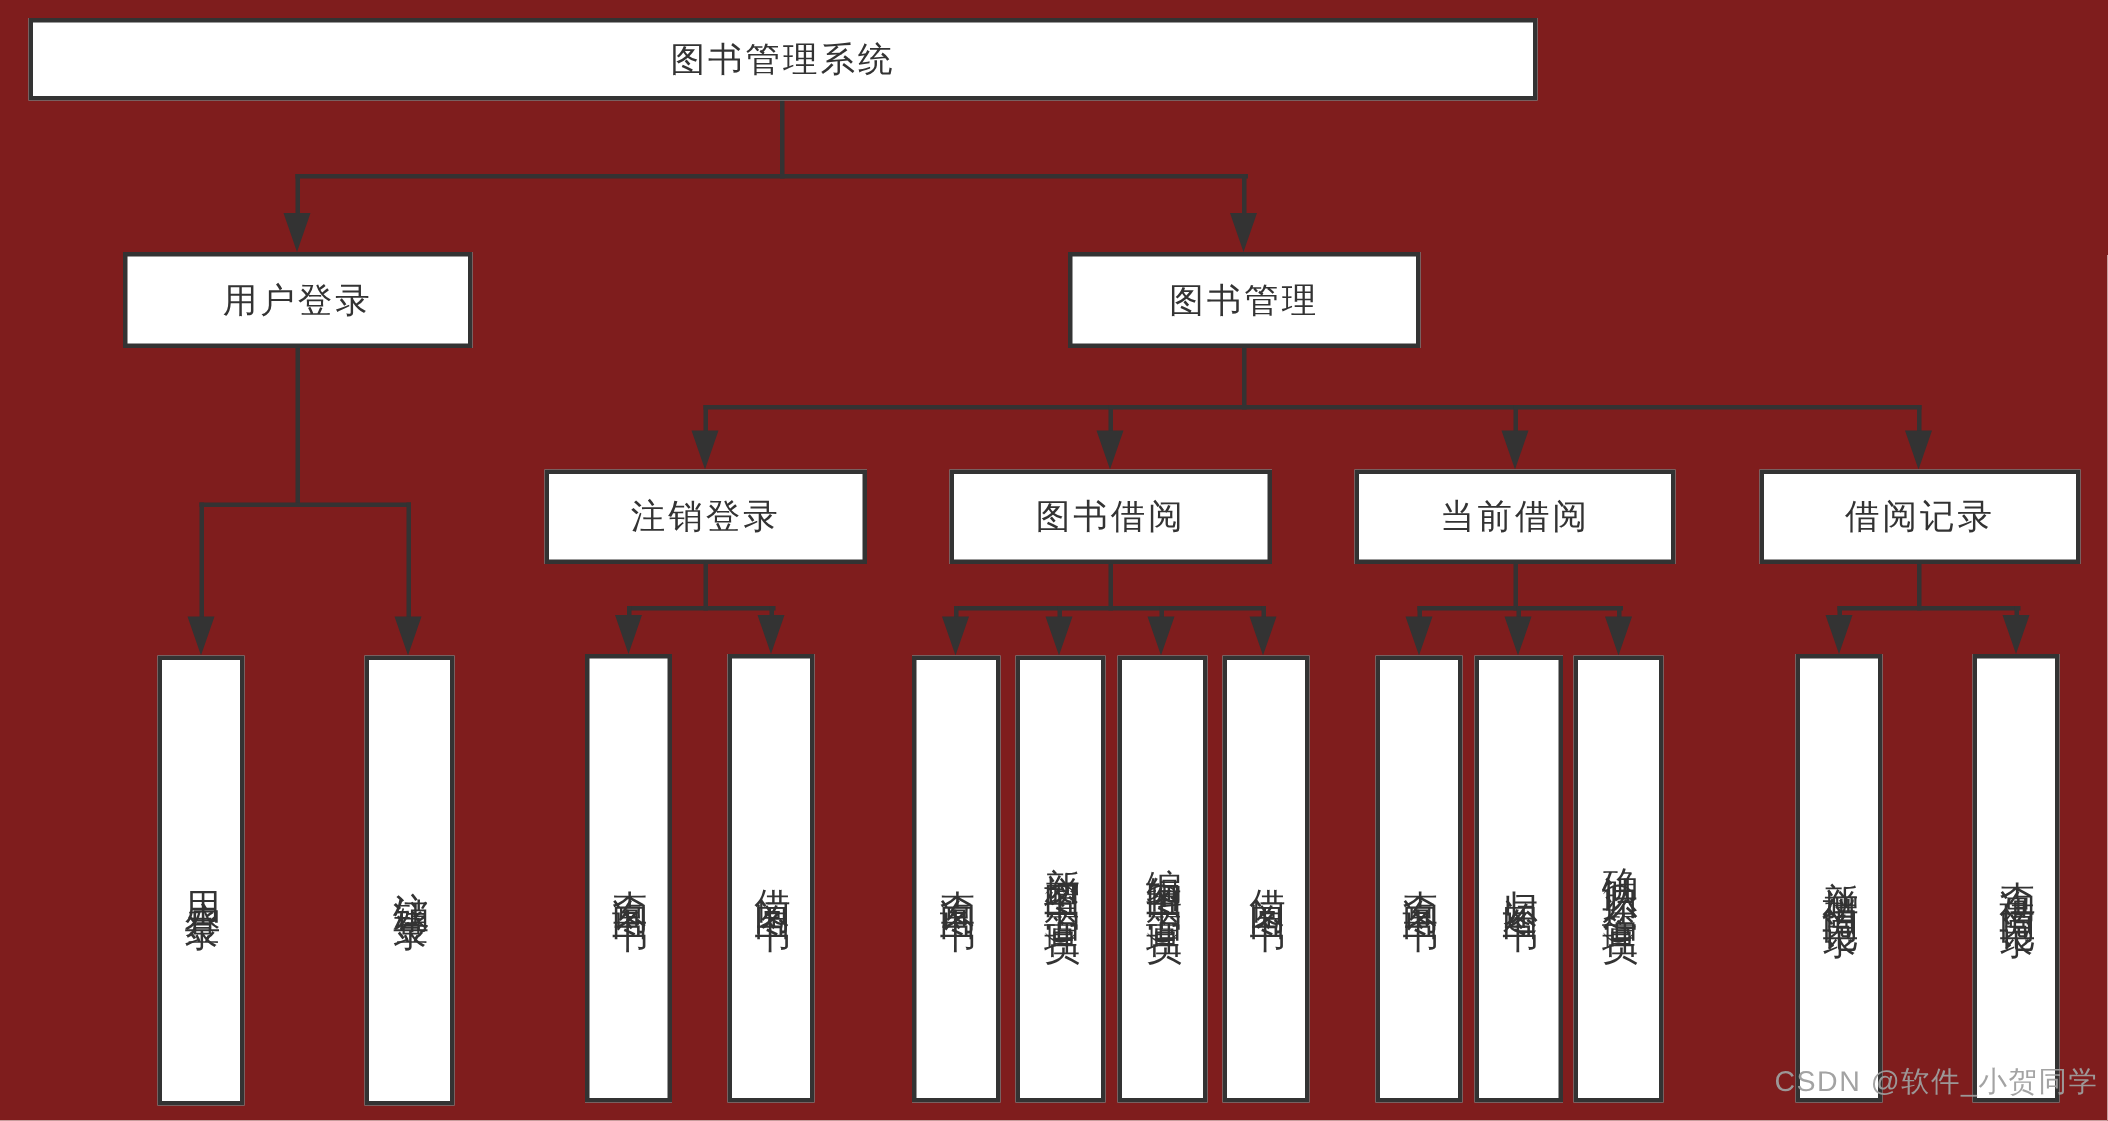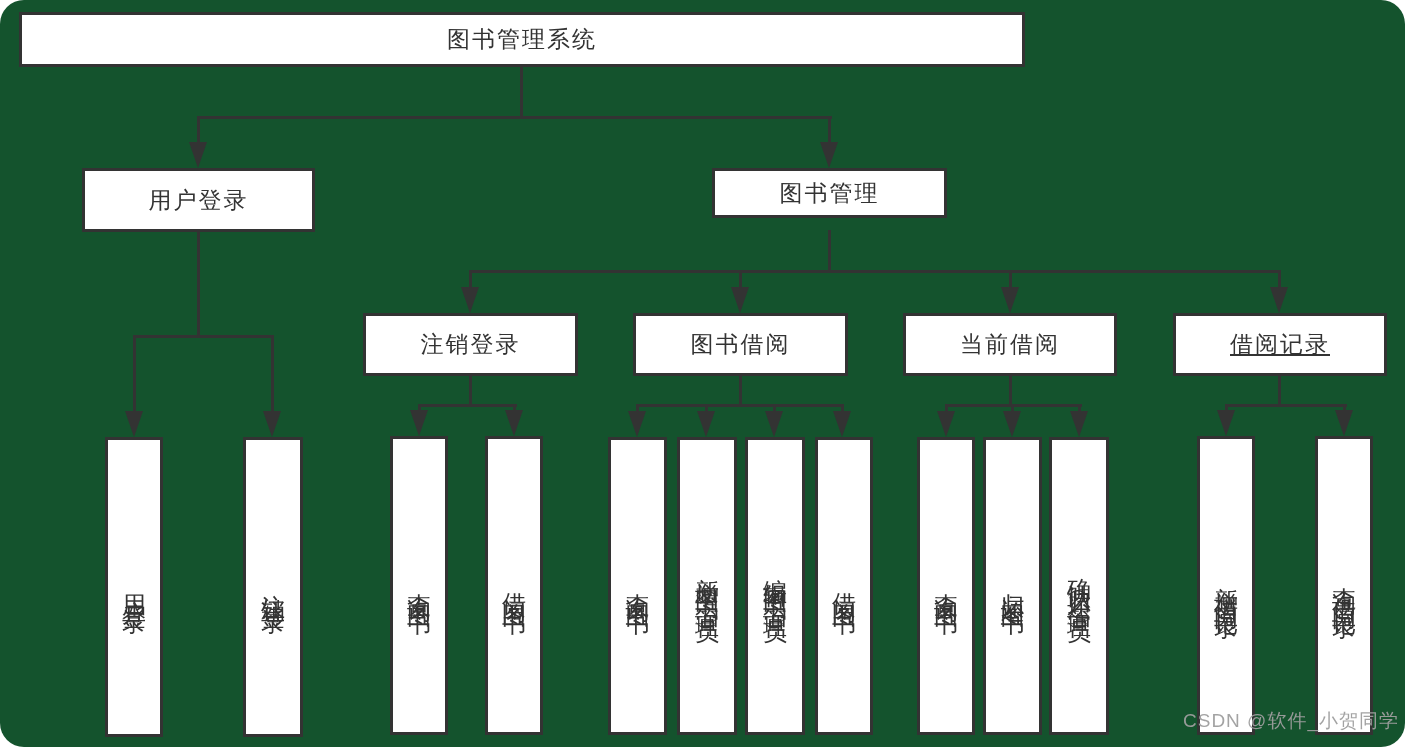--- a/index.html
+++ b/index.html
@@ -1,17 +1,17 @@
 <!DOCTYPE html>
 <html><head>
 <meta charset="utf-8">
 <style>
   html,body{margin:0;padding:0;background:#ffffff;}
   body{font-family:"Liberation Sans","DejaVu Sans",sans-serif;}
-  .canvas{position:relative;width:1405px;height:747px;background:#14532d;overflow:hidden;border-radius:24px;}
+  .canvas{position:relative;width:1405px;height:747px;background:#7f1d1d;overflow:hidden;}
   .box{position:absolute;box-sizing:border-box;border:3px solid #333333;background:#ffffff;
        display:flex;align-items:center;justify-content:center;color:#333333;}
   .hnode{font-size:23px;letter-spacing:2px;white-space:nowrap;}
   .vbox .vtext{writing-mode:vertical-rl;text-orientation:mixed;font-size:24px;letter-spacing:6px;
        line-height:1;white-space:nowrap;color:#333333;}
   .vline{position:absolute;width:3px;background:#333333;}
   .hline{position:absolute;height:3px;background:#333333;}
   .arrow{position:absolute;width:0;height:0;border-left:9px solid transparent;
        border-right:9px solid transparent;border-top:26px solid #333333;}
   .watermark{position:absolute;left:1183px;top:708px;font-size:19px;color:rgba(158,158,158,0.95);
@@ -82,37 +82,37 @@
   <div class="arrow" style="left:1335px;top:410px;"></div>
 
   <div class="box" style="left:19px;top:12px;width:1006px;height:55px;">
     <span class="hnode">图书管理系统</span>
   </div>
 
   <div class="box" style="left:82px;top:168px;width:233px;height:64px;">
     <span class="hnode">用户登录</span>
   </div>
 
-  <div class="box" style="left:712px;top:168px;width:235px;height:50px;">
+  <div class="box" style="left:712px;top:168px;width:235px;height:64px;">
     <span class="hnode">图书管理</span>
   </div>
 
   <div class="box" style="left:363px;top:313px;width:215px;height:63px;">
     <span class="hnode">注销登录</span>
   </div>
 
   <div class="box" style="left:903px;top:313px;width:214px;height:63px;">
     <span class="hnode">当前借阅</span>
   </div>
 
   <div class="box" style="left:633px;top:313px;width:215px;height:63px;">
     <span class="hnode">图书借阅</span>
   </div>
 
-  <div class="box" style="left:1173px;top:313px;width:214px;height:63px;text-decoration:underline;">
+  <div class="box" style="left:1173px;top:313px;width:214px;height:63px;">
     <span class="hnode">借阅记录</span>
   </div>
 
   <div class="box vbox" style="left:105px;top:437px;width:58px;height:300px;">
     <span class="vtext">用户登录</span>
   </div>
   <div class="box vbox" style="left:243px;top:437px;width:60px;height:300px;">
     <span class="vtext">注销登录</span>
   </div>
 

